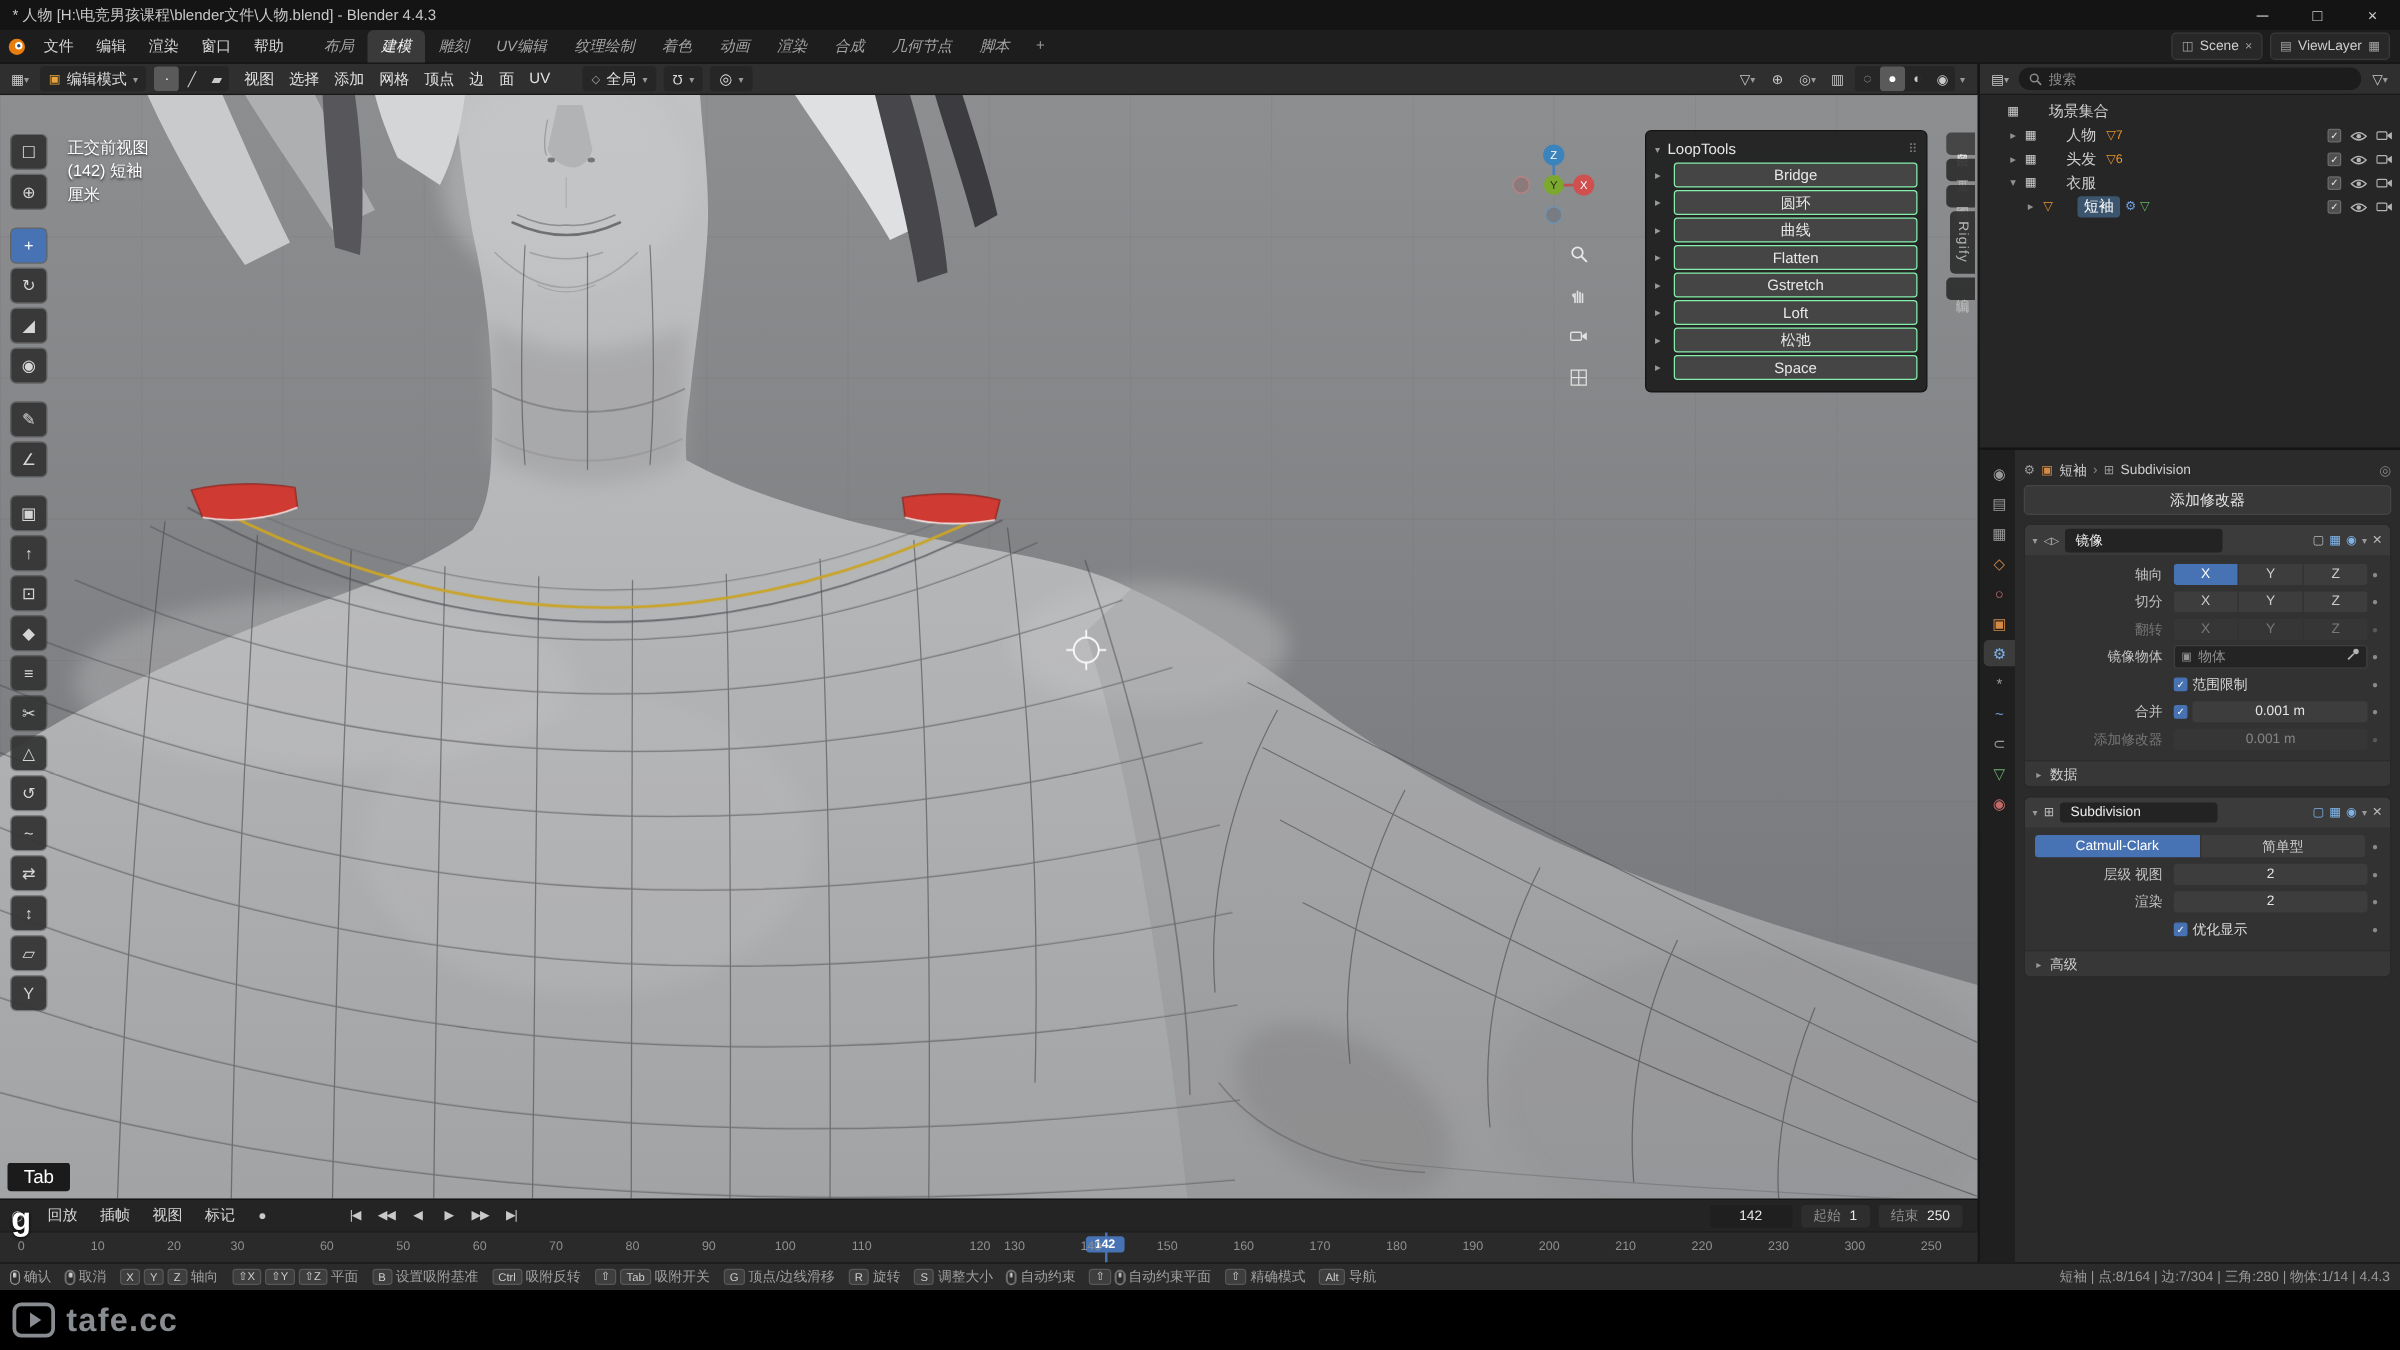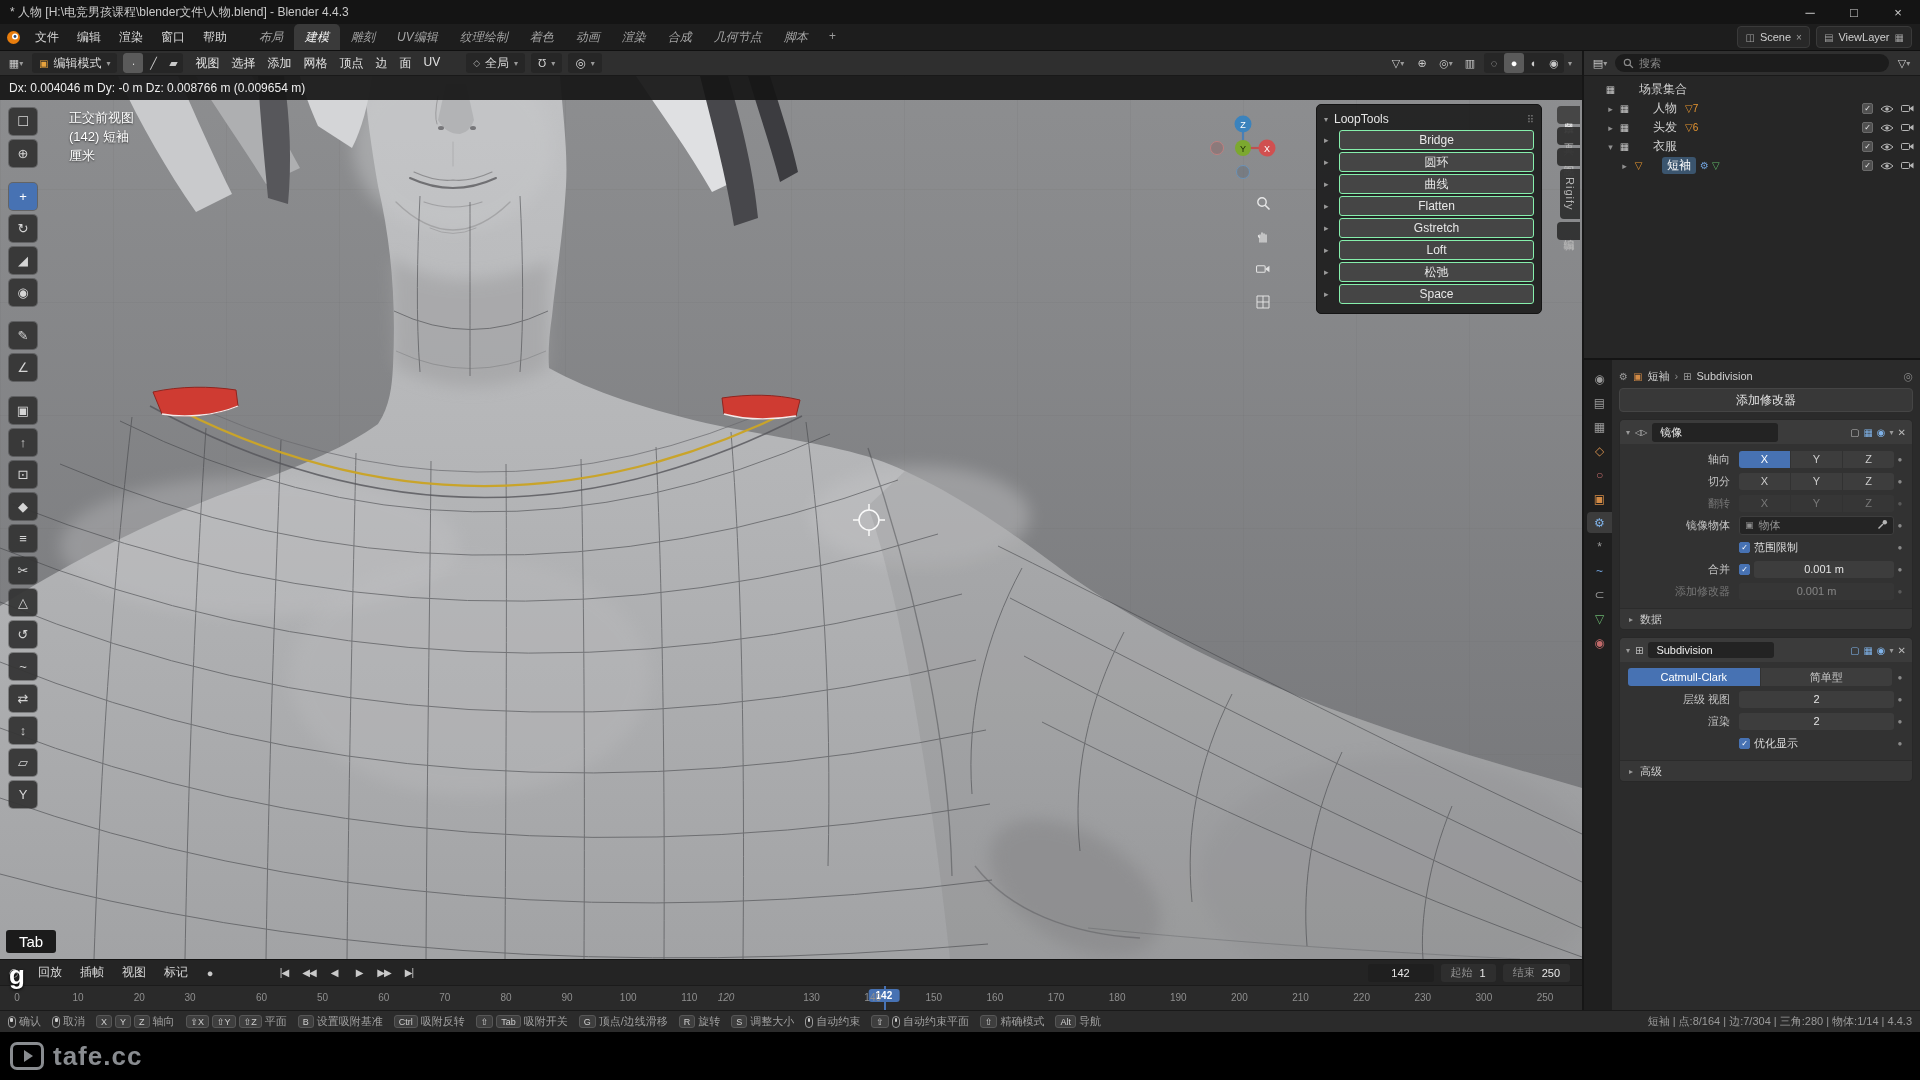--- a/index.html
+++ b/index.html
@@ -77,21 +77,21 @@
   .s.on{background:#4772b3;color:#fff;}
   .chk-label{color:#dcdcdc;font-size:11px;}
   
   #viewport{left:0;top:76px;width:1582px;height:883px;background:#7e7f81;overflow:hidden;}
   #vp-svg{position:absolute;left:0;top:0;}
   #transform-bar{position:absolute;left:0;top:0;width:100%;height:24px;background:rgba(22,22,22,.93);display:flex;align-items:center;padding-left:9px;color:#ededed;box-sizing:border-box;font-size:12px;}
   #vp-toolbar{position:absolute;left:9px;top:32px;display:flex;flex-direction:column;gap:5px;}
   .tool{width:28px;height:27px;background:rgba(52,52,52,.94);border-radius:4px;display:flex;align-items:center;justify-content:center;color:#d5d5d5;font-size:13px;box-shadow:0 0 0 1px rgba(0,0,0,.28);}
   .tool.active{background:#4772b3;color:#fff;}
   .tool.gap{margin-top:11px;}
-  #vp-info{position:absolute;left:54px;top:32px;color:#fff;text-shadow:0 1px 2px rgba(0,0,0,.65);font-size:13px;line-height:19px;margin-left:15px;}
+  #vp-info{position:absolute;left:54px;top:32px;color:#fff;text-shadow:0 1px 2px rgba(0,0,0,.65);font-size:13px;line-height:19px;}
   #looptools{position:absolute;left:1316px;top:28px;width:226px;background:rgba(33,33,33,.96);border:1px solid #151515;border-radius:5px;padding:4px 7px 8px;box-sizing:border-box;}
   .lt-h{display:flex;align-items:center;gap:6px;height:20px;color:#e5e5e5;font-size:12px;}
   .lt-drag{margin-left:auto;color:#777;font-size:10px;}
   .lt-row{display:flex;align-items:center;height:22px;gap:2px;}
   .lt-arrow{width:13px;color:#9a9a9a;font-size:9px;flex:none;}
   .lt-btn{flex:1;height:18px;background:#454545;border:1px solid #86efac;border-radius:3px;display:flex;align-items:center;justify-content:center;color:#e8e8e8;font-size:12px;}
   #gizmo{position:absolute;left:1208px;top:34px;}
   #navicons{position:absolute;left:1252px;top:116px;display:flex;flex-direction:column;gap:11px;align-items:center;}
   .nav-ic{width:22px;height:22px;display:flex;align-items:center;justify-content:center;}
   #npanel{position:absolute;left:1557px;top:30px;display:flex;flex-direction:column;gap:3px;align-items:flex-end;}
@@ -621,23 +621,20 @@
 
     <g stroke="#fafafa" stroke-width="1.5" fill="none">
       <circle cx="869" cy="444" r="10"></circle>
       <line x1="869" y1="428" x2="869" y2="434"></line>
         <line x1="869" y1="454" x2="869" y2="460"></line>
       <line x1="853" y1="444" x2="859" y2="444"></line>
         <line x1="879" y1="444" x2="885" y2="444"></line>
     </g>
   </svg>
 
-  <div id="transform-bar">
-    <span>Dx: 0.004046 m   Dy: -0 m   Dz: 0.008766 m (0.009654 m)</span>
-  </div>
 
   <div id="vp-toolbar">
       <div class="tool">☐</div>
       <div class="tool">⊕</div>
       <div class="tool active gap">+</div>
       <div class="tool">↻</div>
       <div class="tool">◢</div>
       <div class="tool">◉</div>
       <div class="tool gap">✎</div>
       <div class="tool">∠</div>
@@ -794,21 +791,21 @@
       <span class="tick" style="left: 139.24px;">20</span>
       <span class="tick" style="left: 190px;">30</span>
       <span class="tick" style="left: 261.48px;">60</span>
       <span class="tick" style="left: 322.6px;">50</span>
       <span class="tick" style="left: 383.72px;">60</span>
       <span class="tick" style="left: 444.84px;">70</span>
       <span class="tick" style="left: 505.96px;">80</span>
       <span class="tick" style="left: 567.08px;">90</span>
       <span class="tick" style="left: 628.2px;">100</span>
       <span class="tick" style="left: 689.32px;">110</span>
-      <span class="tick" style="left: 726px; font-style: italic;">120</span>
+      <span class="tick" style="left: 784px;">120</span>
       <span class="tick" style="left: 811.56px;">130</span>
       <span class="tick" style="left: 872.68px;">140</span>
       <span class="tick" style="left: 933.8px;">150</span>
       <span class="tick" style="left: 994.92px;">160</span>
       <span class="tick" style="left: 1056.04px;">170</span>
       <span class="tick" style="left: 1117.16px;">180</span>
       <span class="tick" style="left: 1178.28px;">190</span>
       <span class="tick" style="left: 1239.4px;">200</span>
       <span class="tick" style="left: 1300.52px;">210</span>
       <span class="tick" style="left: 1361.64px;">220</span>

